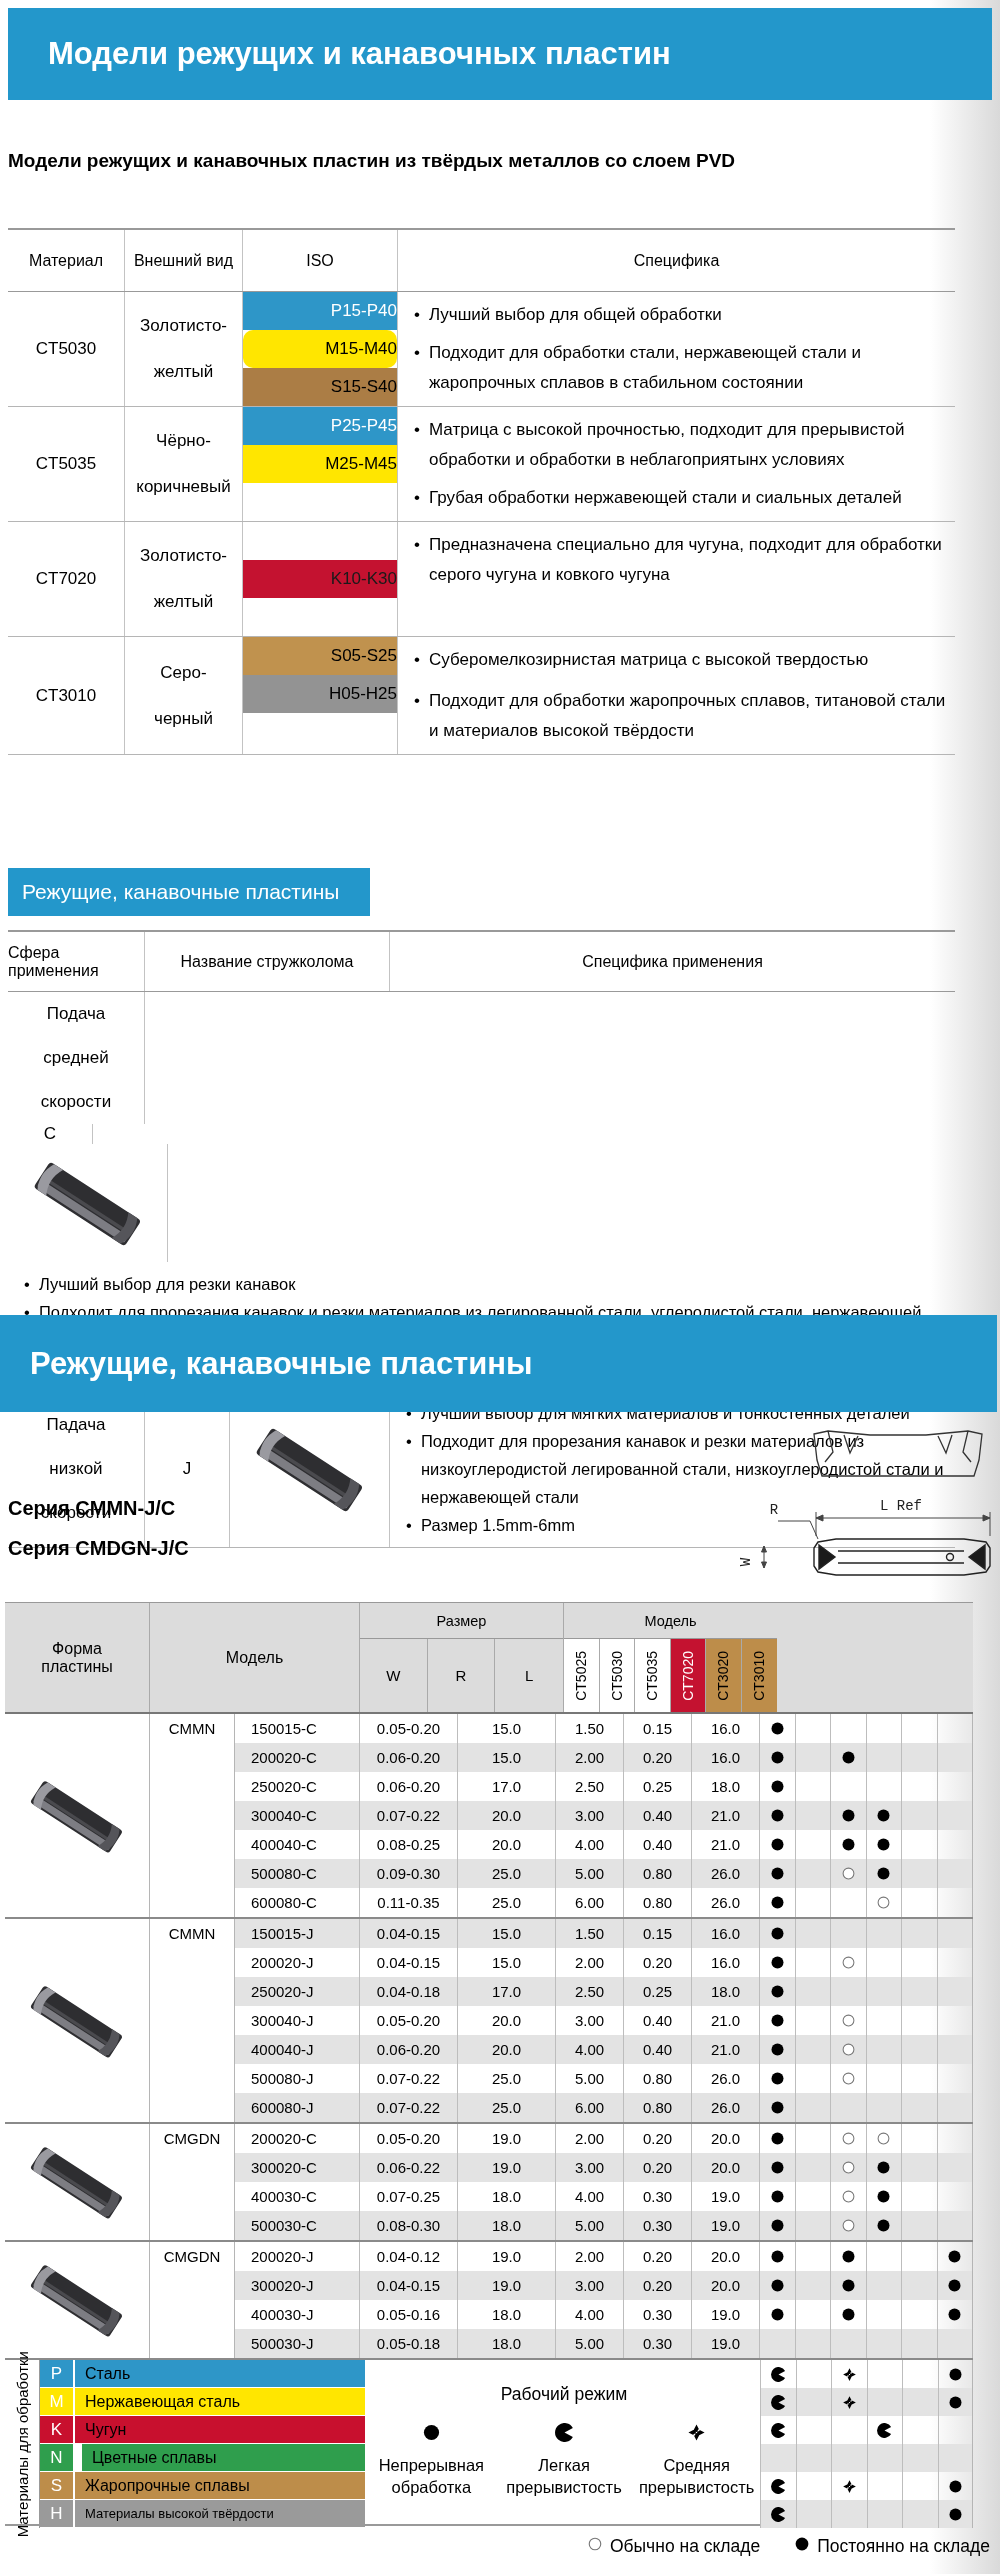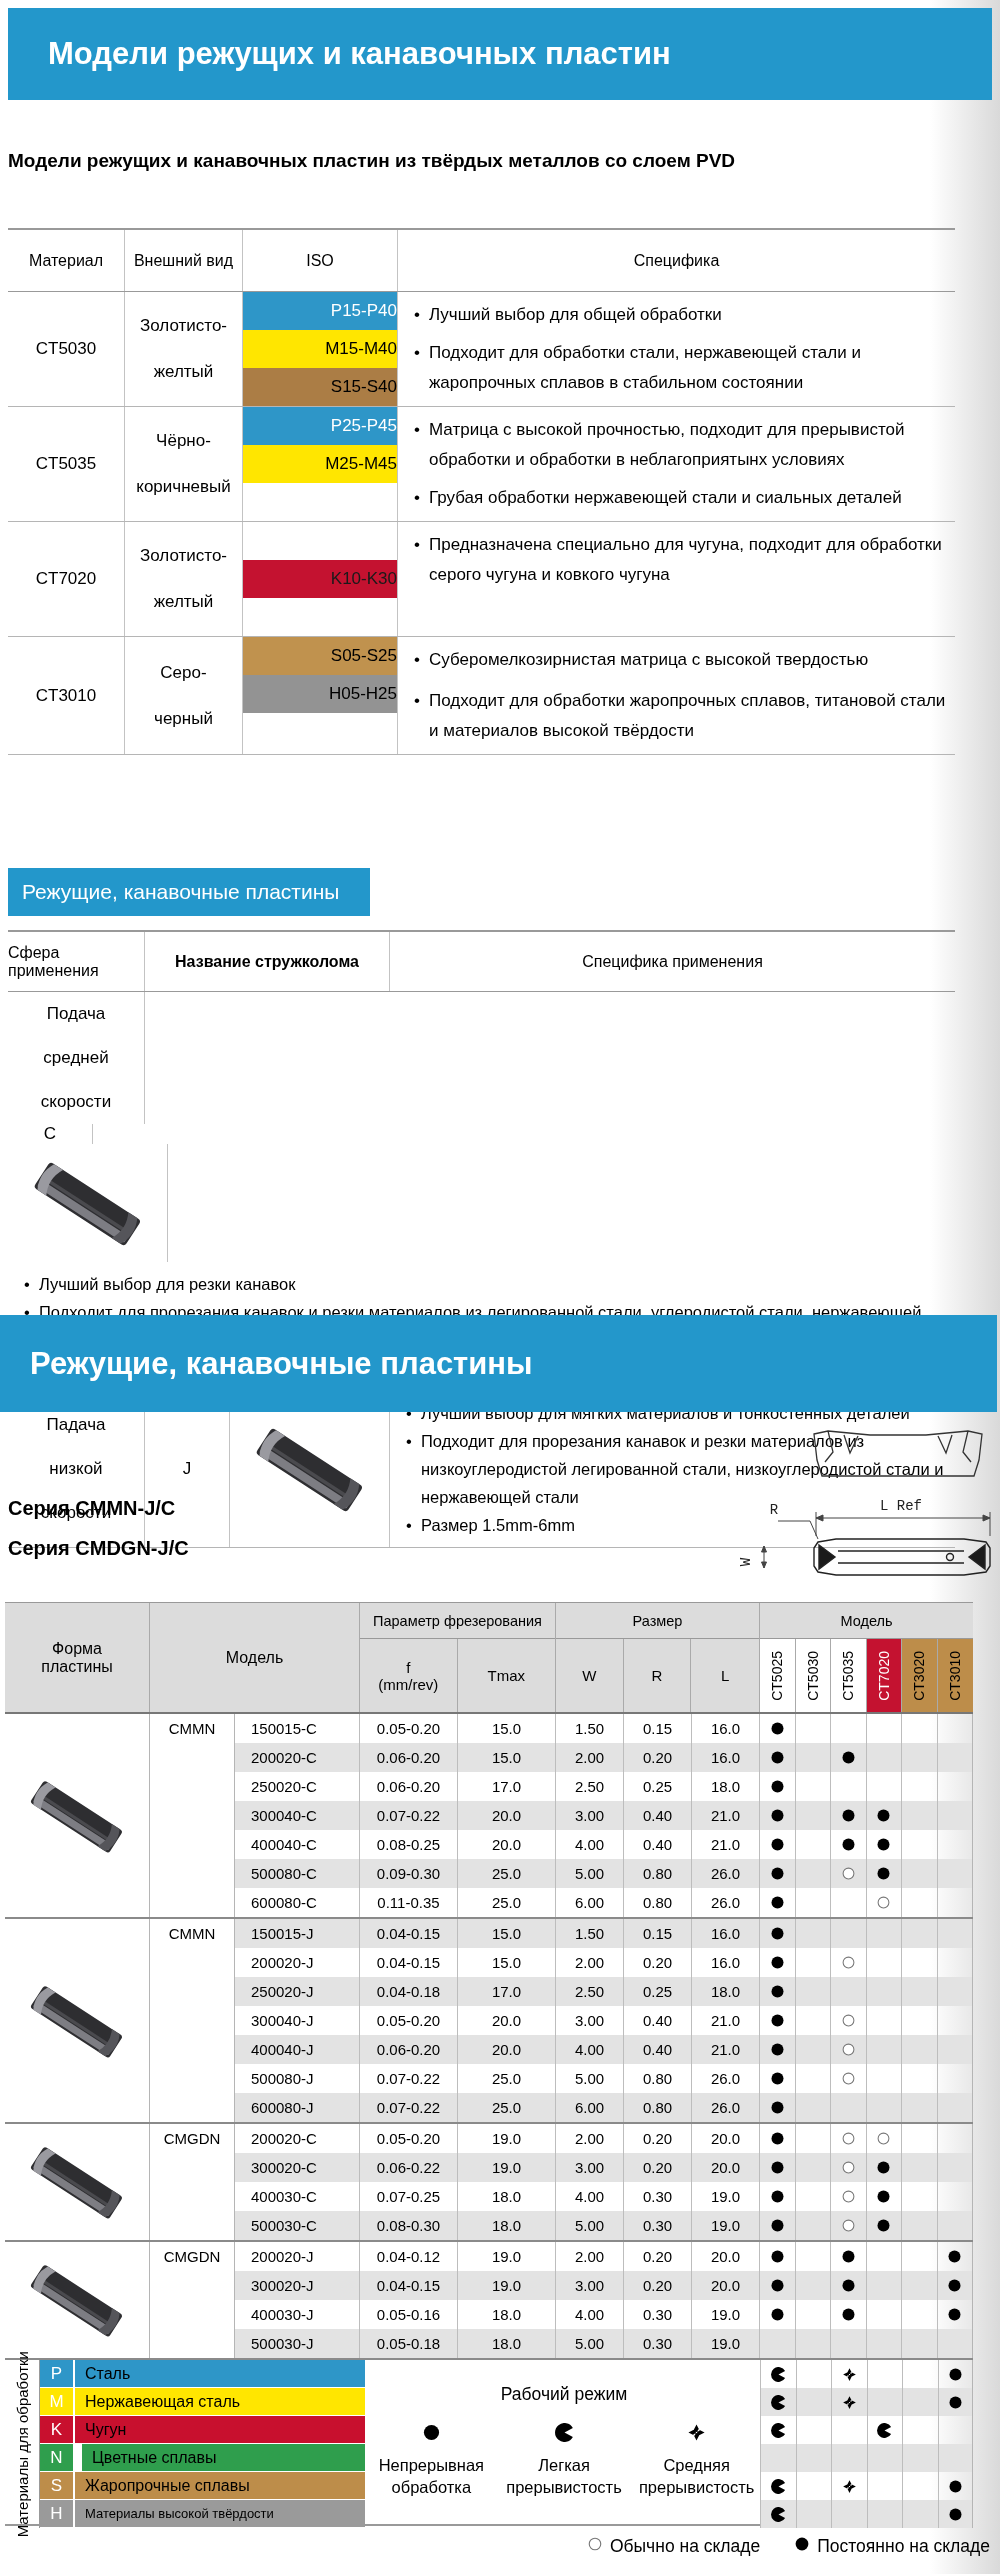--- a/index.html
+++ b/index.html
@@ -105,21 +105,21 @@
         <div class="t1-hcell" style="width: 118px;">Внешний вид</div>
         <div class="t1-hcell" style="width: 155px;">ISO</div>
         <div class="t1-hcell" style="flex: 1 1 0%;">Специфика</div>
       </div>
       <div class="t1-row" style="min-height: 115px;">
         <div class="t1-c mat" style="width: 117px;">CT5030</div>
         <div class="t1-c app" style="width: 118px;">Золотисто-
 желтый</div>
         <div class="t1-c iso" style="width: 155px;">
           <div class="chip" style="background: rgb(46, 150, 200); color: rgb(255, 255, 255);">P15-P40</div>
-          <div class="chip" style="background: rgb(255, 230, 0); color: rgb(0, 0, 0);">M15-M40</div>
+          <div class="chip" style="background: rgb(255, 230, 0); color: rgb(0, 0, 0); border-radius: 10px;">M15-M40</div>
           <div class="chip" style="background: rgb(171, 125, 69); color: rgb(0, 0, 0);">S15-S40</div>
         </div>
         <div class="t1-c specs" style="flex: 1 1 0%;">
           <div class="bullet">Лучший выбор для общей обработки</div>
           <div class="bullet">Подходит для обработки стали, нержавеющей стали и жаропрочных сплавов в стабильном состоянии</div>
         </div>
       </div>
       <div class="t1-row" style="min-height: 115px;">
         <div class="t1-c mat" style="width: 117px;">CT5035</div>
         <div class="t1-c app" style="width: 118px;">Чёрно-
@@ -157,21 +157,21 @@
           <div class="bullet">Подходит для обработки жаропрочных сплавов, титановой стали и материалов высокой твёрдости</div>
         </div>
       </div>
     </div>
 
   <div id="section-chip">Режущие, канавочные пластины</div>
 
   <div id="groove-table">
       <div class="t1-head">
         <div class="t1-hcell" style="width: 137px;">Сфера применения</div>
-        <div class="t1-hcell" style="width: 245px; font-weight: bold;">Название стружколома</div>
+        <div class="t1-hcell" style="width: 245px;">Название стружколома</div>
         <div class="t1-hcell" style="flex: 1 1 0%;">Специфика применения</div>
       </div>
       <div class="t1-row" style="min-height: 145px; flex-direction: column;">
         <div class="t1-c zone" style="width: 137px;">Подача
 средней
 скорости</div>
         <div class="t1-c" style="width: 85px; font-size: 17px;">C</div>
         <div class="t1-c photo-cell" style="width: 160px;">
           <svg width="126" height="118" viewBox="0 0 100 100">
             <g transform="rotate(-57 50 50)">
@@ -249,28 +249,20 @@
         <circle cx="252" cy="139" r="3.5"></circle>
       </g>
     </svg>
   </div>
 
   <div id="mt">
       <div class="mt-head">
         <div class="mt-hcell pre" style="width: 145px; font-size: 16px;">Форма
 пластины</div>
         <div class="mt-hcell" style="width: 210px; font-size: 16px;">Модель</div>
-        <div class="mt-group" style="width: 196px;">
-          <div class="mt-gtitle">Параметр фрезерования</div>
-          <div class="mt-gsub">
-            <div class="mt-scell pre" style="width: 98px;">f
-(mm/rev)</div>
-            <div class="mt-scell" style="width: 98px;">Tmax</div>
-          </div>
-        </div>
         <div class="mt-group" style="width: 204px;">
           <div class="mt-gtitle">Размер</div>
           <div class="mt-gsub">
             <div class="mt-scell" style="width: 68px;">W</div>
             <div class="mt-scell" style="width: 68px;">R</div>
             <div class="mt-scell" style="width: 68px;">L</div>
           </div>
         </div>
         <div class="mt-group" style="width: 213px; border-right: none;">
           <div class="mt-gtitle">Модель</div>

